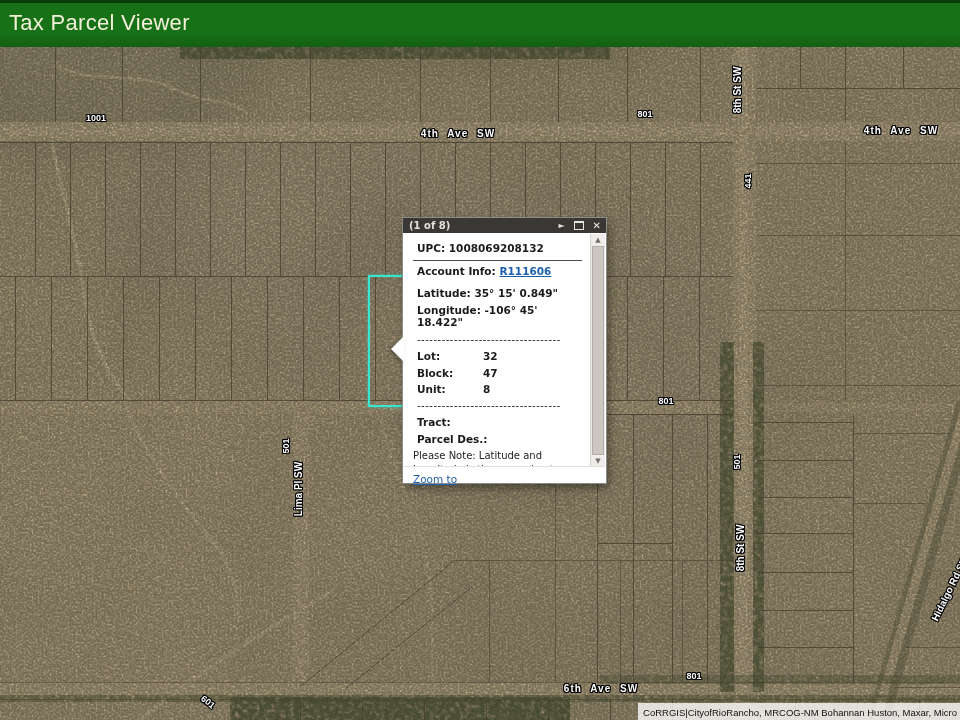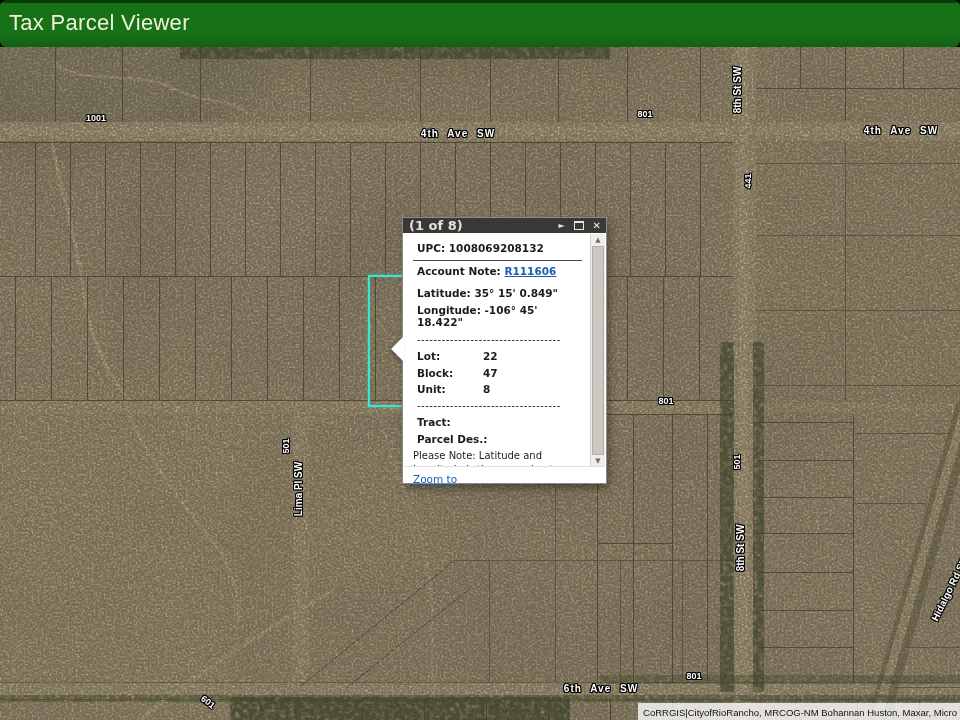--- a/index.html
+++ b/index.html
@@ -1,20 +1,20 @@
 <!DOCTYPE html>
 <html><head>
 <meta charset="utf-8">
 <style>
   html,body{margin:0;padding:0;width:960px;height:720px;overflow:hidden;background:#000;}
   #stage{position:relative;width:960px;height:720px;font-family:"Liberation Sans",sans-serif;}
 
   
   #hdr{position:absolute;left:0;top:0;width:960px;height:47px;
-       background:linear-gradient(180deg,#0a3c0a 0,#0a3c0a 3px,#177117 3px,#177117 70%,#135f13 100%);border-radius:6px;}
+       background:linear-gradient(180deg,#0a3c0a 0,#0a3c0a 3px,#177117 3px,#177117 70%,#135f13 100%);}
   #hdr .title{color:#f3efd9;font-size:22px;font-weight:normal;padding:10px 0 0 9px;letter-spacing:.3px;}
 
   
   #map{position:absolute;left:0;top:47px;width:960px;height:673px;overflow:hidden;background:#b5a487;cursor:default;}
   #map svg{position:absolute;left:0;top:0;}
 
   .lbl{position:absolute;color:#fff;font-weight:bold;font-size:10px;white-space:nowrap;
        transform:translate(-50%,-50%);z-index:3;
        text-shadow:1px 0 0 #000,-1px 0 0 #000,0 1px 0 #000,0 -1px 0 #000,
                    1px 1px 0 #000,-1px -1px 0 #000,1px -1px 0 #000,-1px 1px 0 #000;}
@@ -29,21 +29,21 @@
       border:2px solid #38e6d3;box-shadow:0 0 3px rgba(56,230,211,.6);}
 
   
   #attr{position:absolute;right:0;top:656px;height:26px;z-index:4;background:rgba(255,255,255,.78);
         color:#111;font-size:9.5px;line-height:13px;padding:3px 3px 0 5px;white-space:nowrap;}
 
   
   #popup{position:absolute;left:403px;top:171px;width:203px;z-index:10;
          box-shadow:0 0 0 1px #8a8a8a,3px 5px 9px rgba(0,0,0,.4);font-family:"DejaVu Sans",sans-serif;}
   .ptitle{height:15px;background:#3a3835;display:flex;align-items:center;padding:0 5px 0 6px;}
-  .ptitle .pager{color:#e5e2dc;font-size:13px;font-weight:bold;flex:1;}
+  .ptitle .pager{color:#e5e2dc;font-size:10px;font-weight:bold;flex:1;}
   .ticons{display:flex;align-items:center;gap:9px;}
   .icon-next{color:#e8e6e2;font-size:8px;line-height:10px;cursor:pointer;}
   .icon-max{display:inline-block;width:8px;height:6px;border:1px solid #e8e6e2;border-top:2px solid #e8e6e2;cursor:pointer;}
   .icon-close{color:#f0eee9;font-size:10px;font-weight:bold;line-height:10px;cursor:pointer;}
 
   .pbody{position:relative;height:250px;background:#fff;}
   .pointer{position:absolute;left:-12px;top:103px;width:0;height:0;z-index:11;
            border-top:13px solid transparent;border-bottom:13px solid transparent;border-right:13px solid #fff;
            filter:drop-shadow(-2px 2px 2px rgba(0,0,0,.25));}
   .scrollview{position:absolute;left:1px;top:1px;width:171px;height:233px;overflow:hidden;
@@ -195,25 +195,25 @@
           <span class="icon-max"></span>
           <span class="icon-close">✕</span>
         </span>
       </div>
       <div class="pbody">
         <div class="pointer"></div>
 
         <div class="scrollview">
           <p class="row b mt6"><span>UPC:</span> <span>1008069208132</span></p>
           <hr>
-          <p class="row b"><span>Account Note:</span> <a class="link">R111606</a></p>
+          <p class="row b"><span>Account Info:</span> <a class="link">R111606</a></p>
           <p class="row b mt10"><span>Latitude:</span> <span>35° 15' 0.849"</span></p>
           <p class="row b"><span>Longitude:</span> <span>-106° 45' 18.422"</span></p>
           <p class="row dash mt5">-----------------------------------</p>
-          <p class="row b kv"><span class="k">Lot:</span><span>22</span></p>
+          <p class="row b kv"><span class="k">Lot:</span><span>32</span></p>
           <p class="row b kv"><span class="k">Block:</span><span>47</span></p>
           <p class="row b kv"><span class="k">Unit:</span><span>8</span></p>
           <p class="row dash">-----------------------------------</p>
           <p class="row b">Tract:</p>
           <p class="row b">Parcel Des.:</p>
           <p class="note">Please Note: Latitude and Longitude is the approximate center of the parcel shown.</p>
         </div>
 
         <div class="sbar">
           <div class="sarr up">▲</div>

